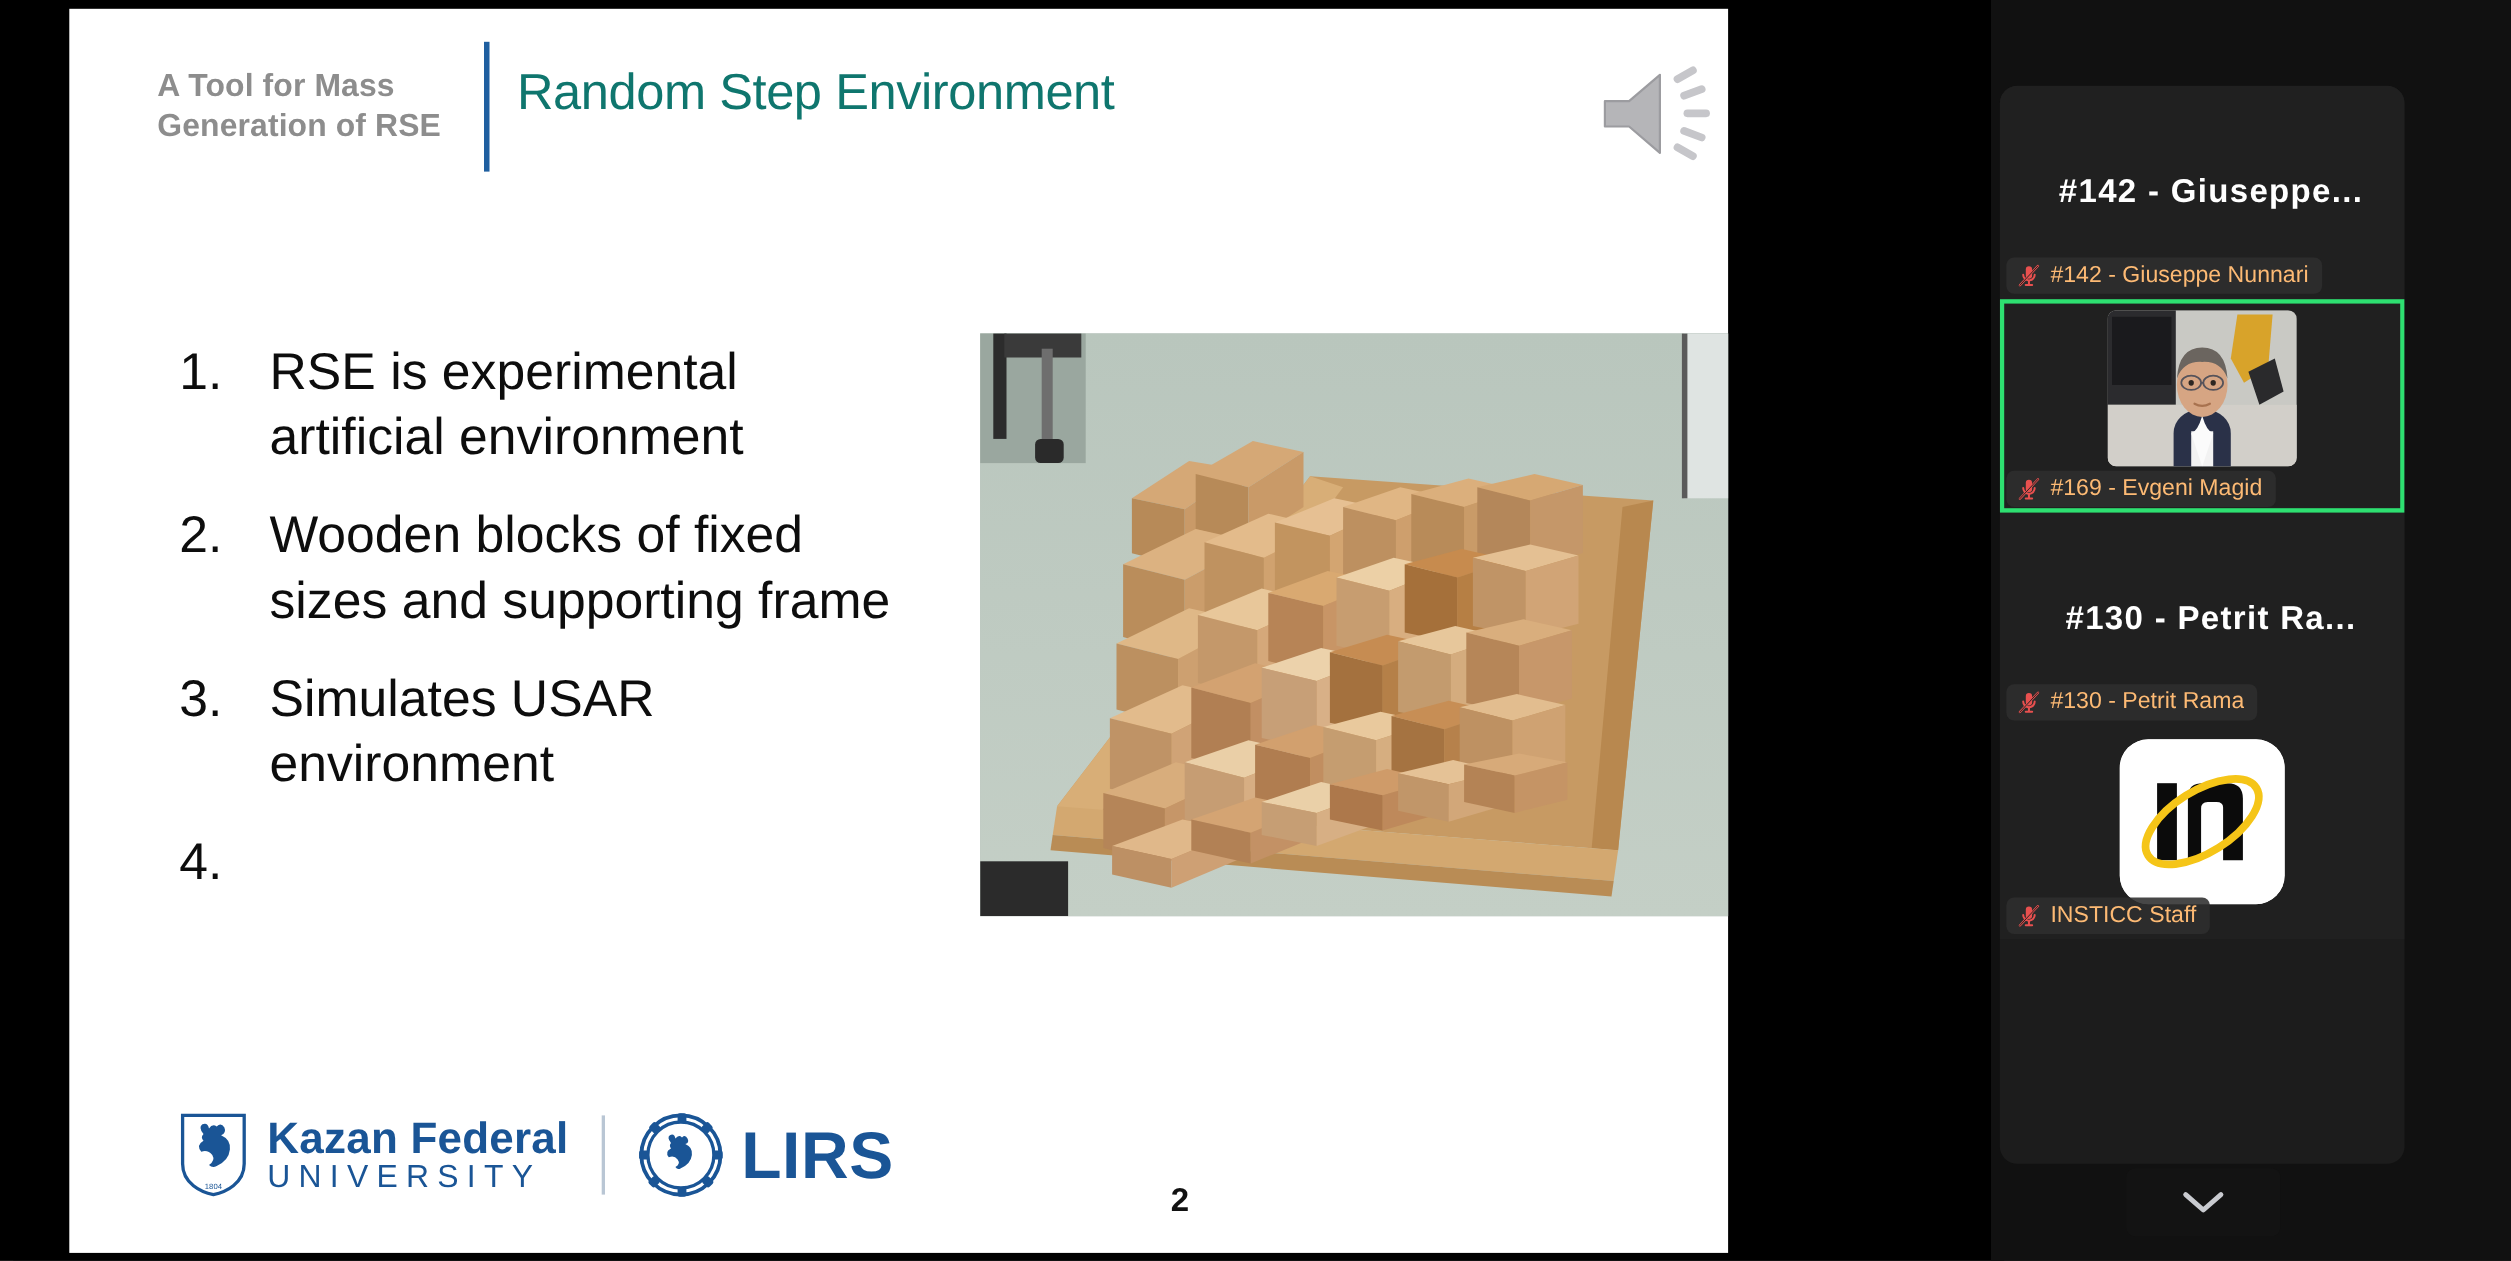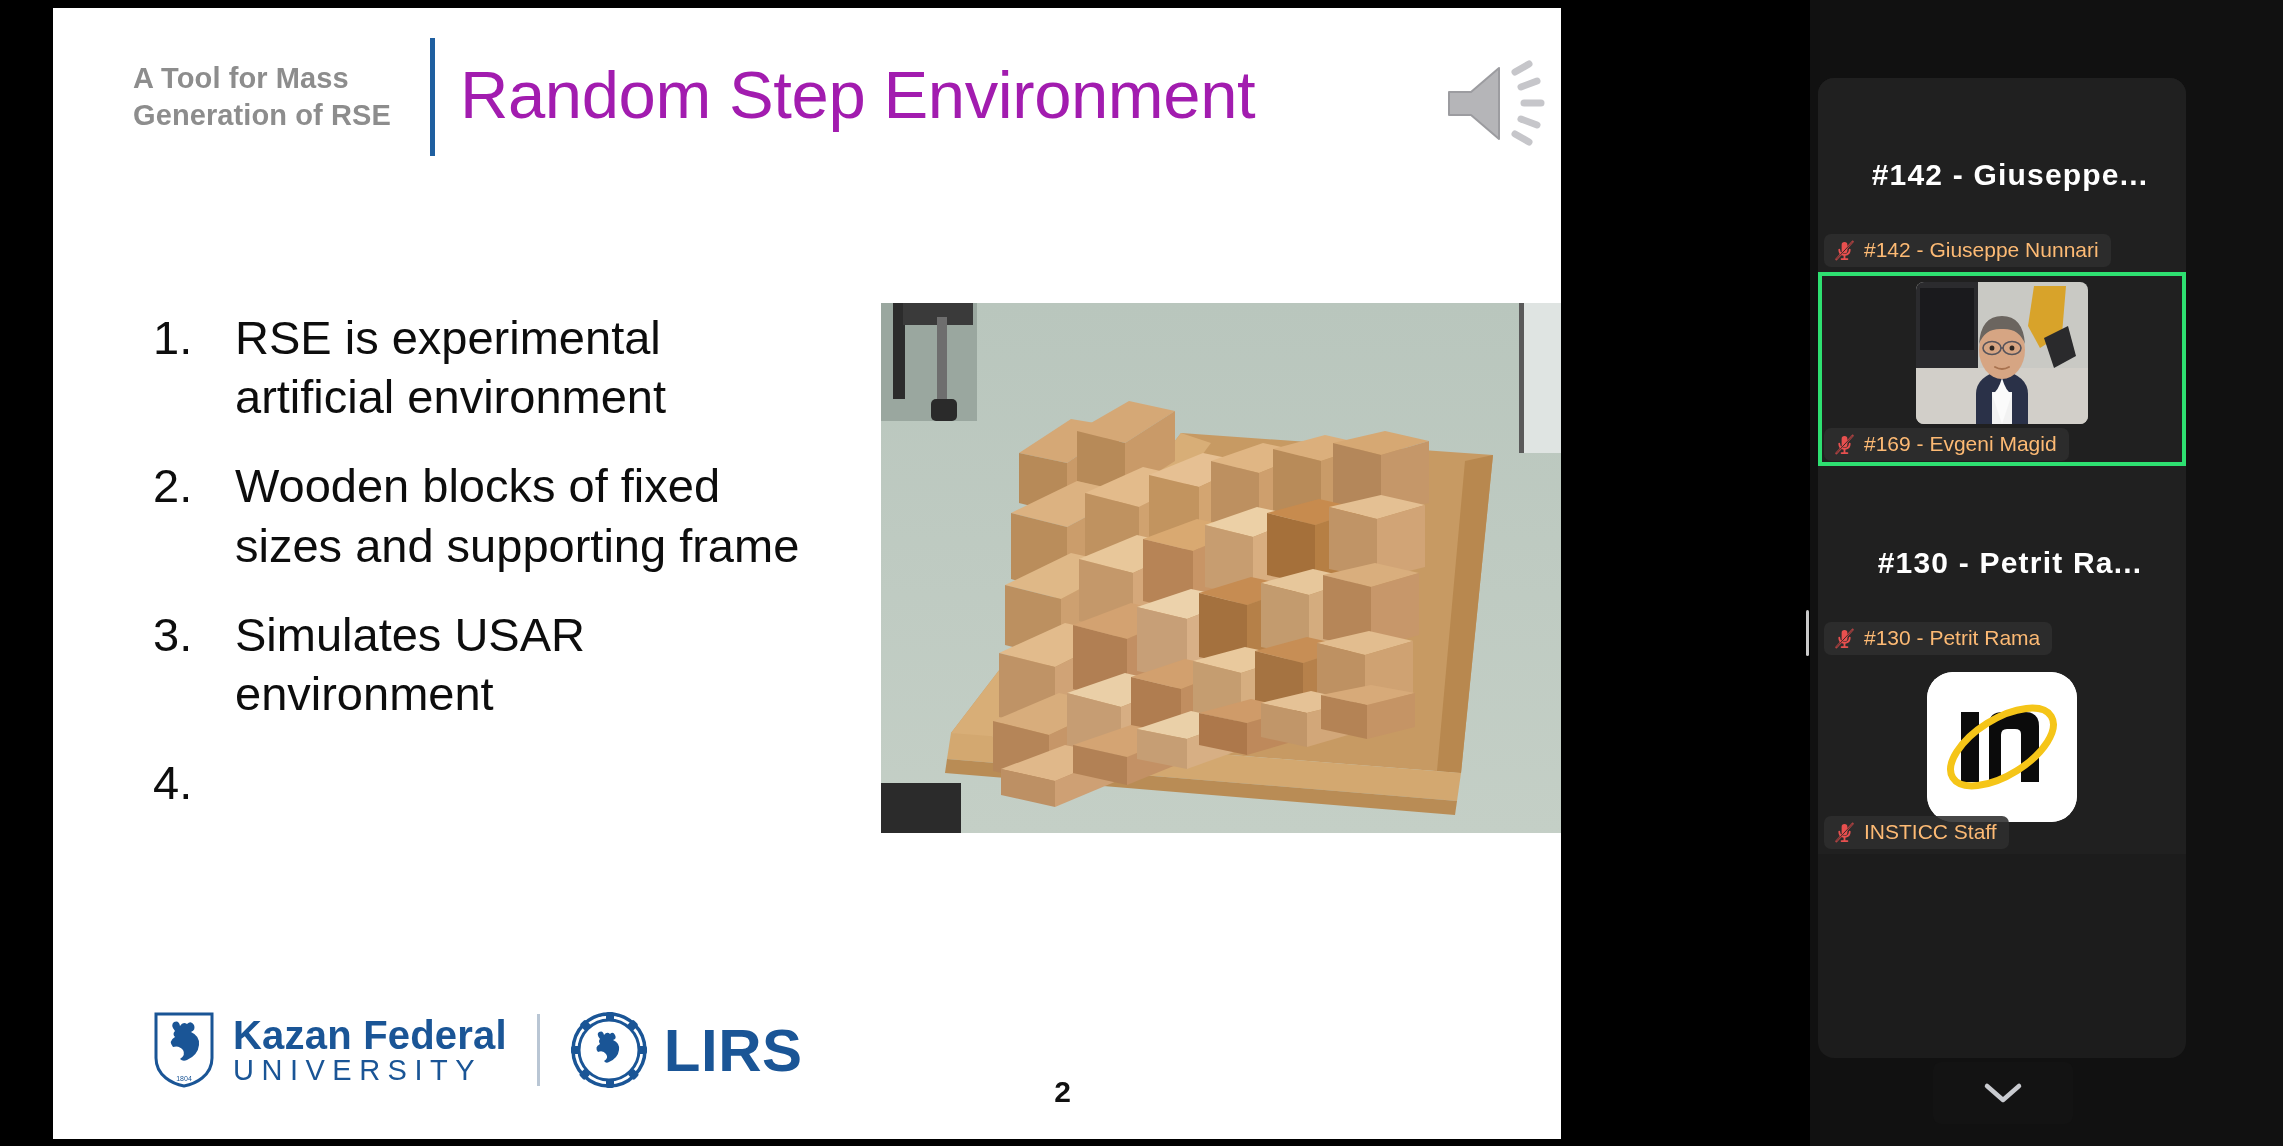--- a/index.html
+++ b/index.html
@@ -7,21 +7,21 @@
     width: 2283px; height: 1146px;
     background: #000;
     overflow: hidden;
     font-family: "Liberation Sans", sans-serif;
   }
 
   #app { position: relative; width: 2283px; height: 1146px; background: #000; }
 
   
   #stage {
-    position: absolute; left: 2px; top: 0;
+    position: absolute; left: 12px; top: 0;
     width: 1810px; height: 1146px;
     background: #000;
     padding-left: 24px;
   }
 
   #slide {
     position: absolute;
     left: 51px; top: 8px;
     width: 1508px; height: 1131px;
     background: #fff;
@@ -37,22 +37,22 @@
     color: #8d8d8d;
     letter-spacing: .1px;
   }
   .hdr-rule {
     position: absolute; left: 377px; top: 30px;
     width: 5px; height: 118px;
     background: #1f5fa0;
   }
   .hdr-title {
     position: absolute; left: 407px; top: 48px;
-    font-size: 67px; font-weight: 400;
-    color: #a21caf;
+    font-size: 46px; font-weight: 400;
+    color: #0f766e;
     letter-spacing: -.4px;
     white-space: nowrap;
   }
 
   
   .spk-wrap { position: absolute; left: 1388px; top: 48px; width: 120px; height: 95px; }
   .spk-wrap svg { width: 120px; height: 95px; display: block; }
 
   
   .bullets { position: absolute; left: 100px; top: 300px; width: 680px; }

